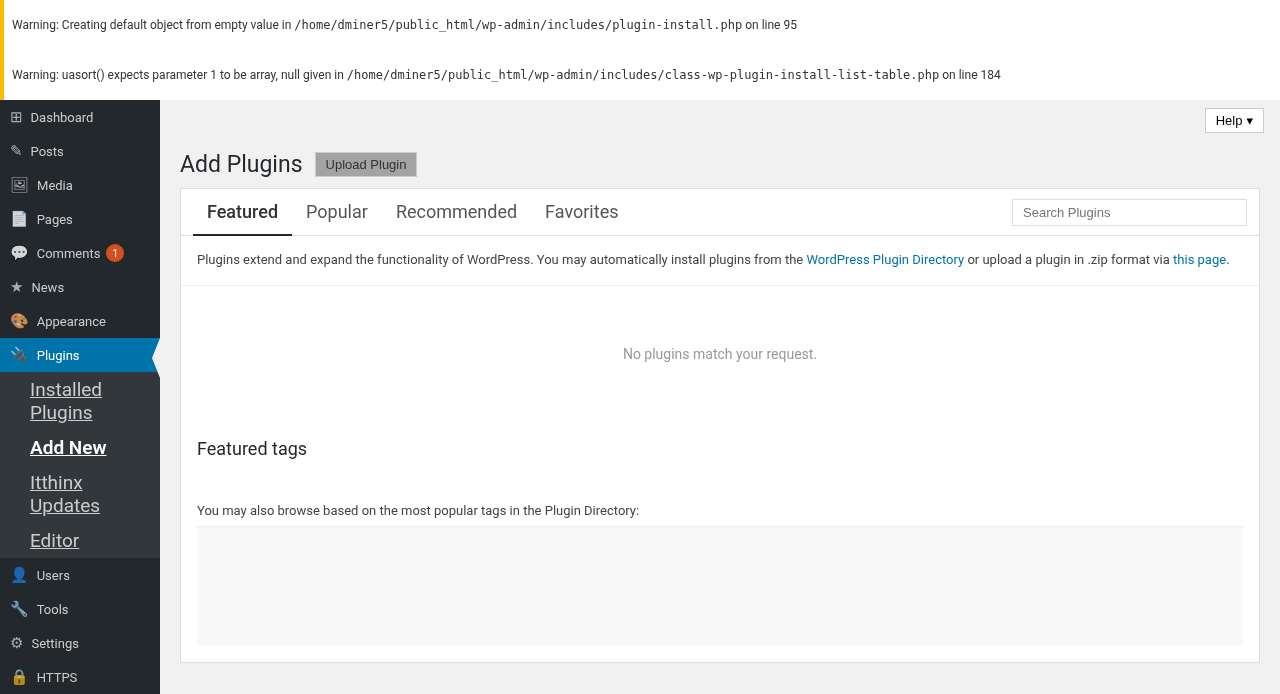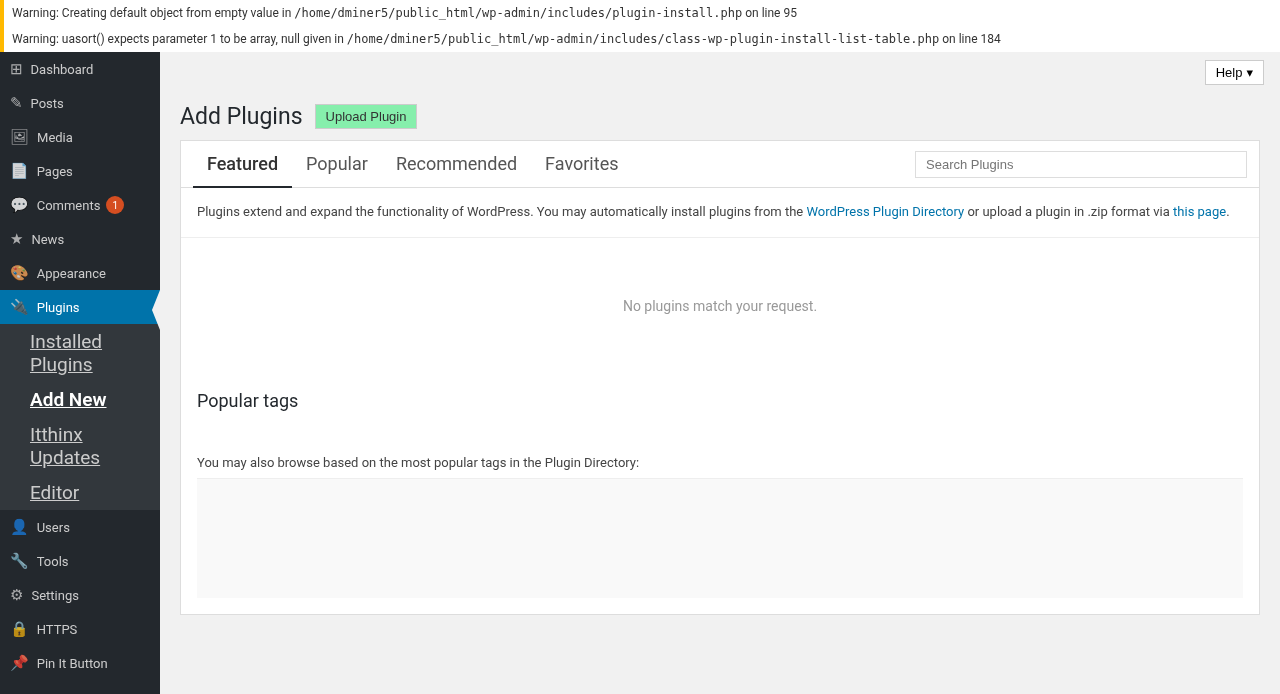--- a/index.html
+++ b/index.html
@@ -2,21 +2,21 @@
 <html><head>
   <meta charset="utf-8">
   <style>
     * { box-sizing: border-box; margin: 0; padding: 0; }
     body { font-family: -apple-system, BlinkMacSystemFont, "Segoe UI", Roboto, sans-serif; font-size: 13px; background: #f1f1f1; color: #333; }
 
     
     .warning-bar {
       background: #fff;
       border-left: 4px solid #ffb900;
-      padding: 4px 8px;
+      padding: 16px 8px;
       font-size: 12px;
       color: #333;
       line-height: 1.5;
     }
     .warning-bar code { font-family: monospace; }
 
     
     .layout { display: flex; min-height: calc(100vh - 44px); }
 
     
@@ -104,21 +104,21 @@
       padding: 10px 20px 10px;
       gap: 12px;
       background: #f1f1f1;
     }
     .page-title {
       font-size: 23px;
       font-weight: 400;
       color: #23282d;
     }
     .upload-plugin-btn {
-      background: #86efac;
+      background: #a3a3a3;
       border: 1px solid #ccc;
       padding: 4px 10px;
       cursor: pointer;
       font-size: 13px;
       color: #333;
     }
 
     
     .plugin-area {
       background: #fff;
@@ -143,21 +143,21 @@
     }
     .tab-item.active {
       color: #333;
       border-bottom: 2px solid #23282d;
       font-weight: 500;
     }
     .search-plugins-input {
       border: 1px solid #ddd;
       padding: 5px 10px;
       font-size: 13px;
-      width: 332px;
+      width: 235px;
       color: #999;
       outline: none;
       margin: 8px 0;
     }
 
     
     .plugin-description {
       padding: 14px 16px;
       font-size: 13px;
       line-height: 1.6;
@@ -297,19 +297,19 @@
         <input class="search-plugins-input" type="text" placeholder="Search Plugins" style="">
       </div>
 
       <div class="plugin-description">
         <span>Plugins extend and expand the functionality of WordPress. You may automatically install plugins from the </span><a href="#">WordPress Plugin Directory</a><span> or upload a plugin in .zip format via </span><a href="#">this page</a><span>.</span>
       </div>
 
       <div class="no-plugins-msg">No plugins match your request.</div>
 
       <div class="popular-tags-section">
-        <h2 class="popular-tags-title">Popular tags</h2>
+        <h2 class="popular-tags-title">Featured tags</h2>
         <p class="popular-tags-desc">You may also browse based on the most popular tags in the Plugin Directory:</p>
         <div class="tags-area"></div>
       </div>
     </div>
   </div>
 </div>
 
 </body></html>

